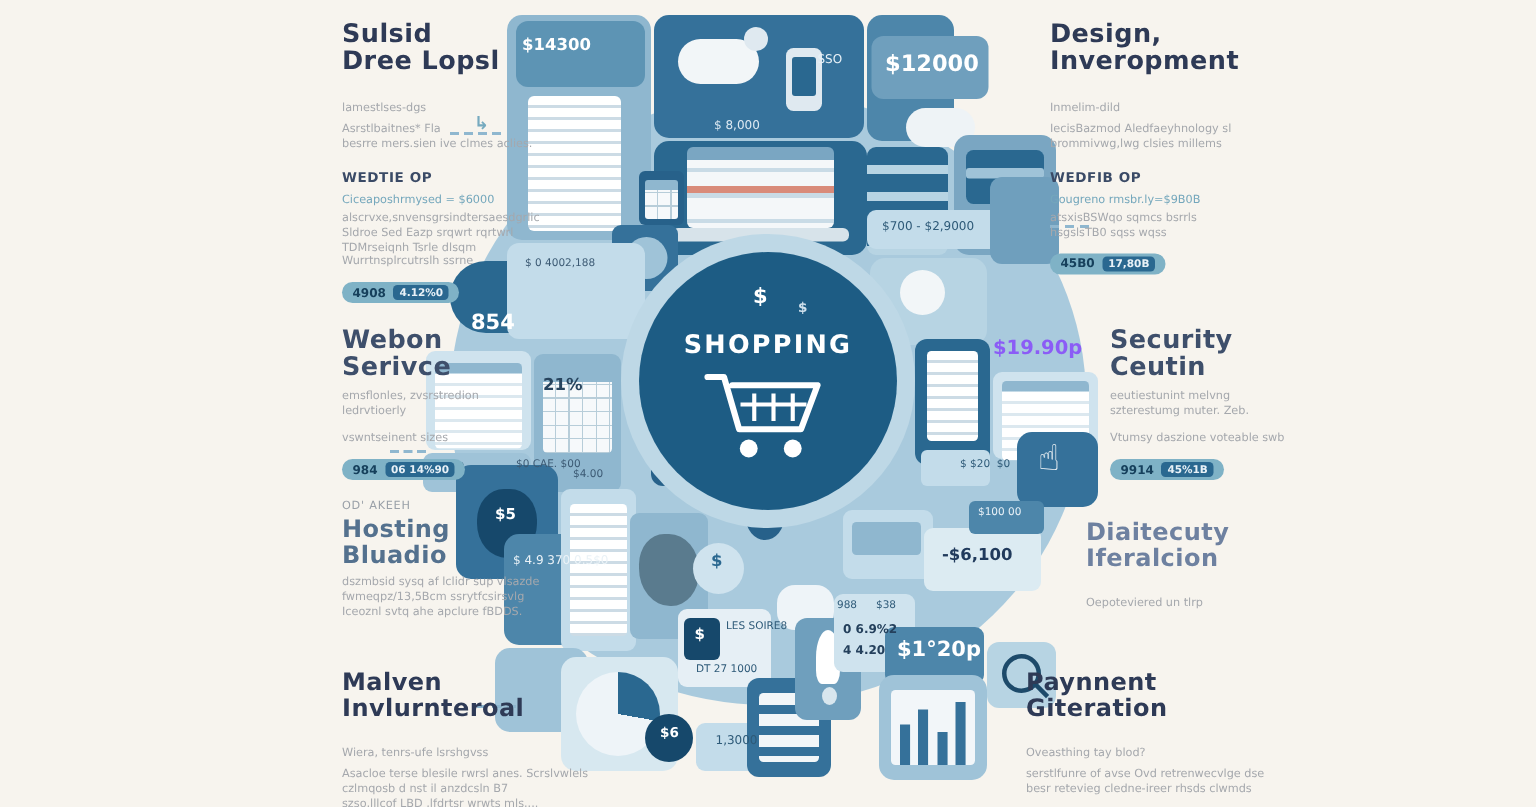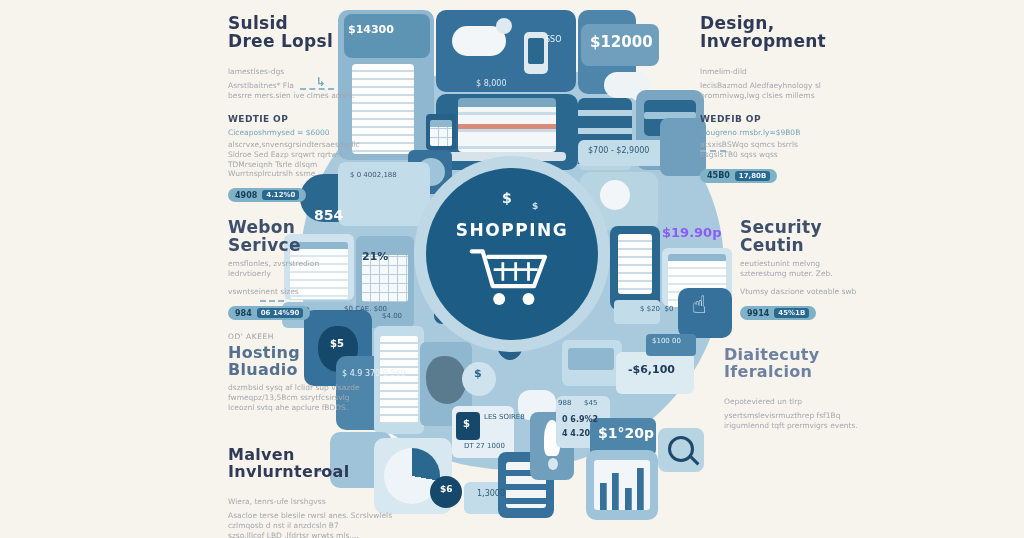--- a/index.html
+++ b/index.html
@@ -147,21 +147,21 @@
       <div class="flabel" style="left: 292px; top: 308px; font-size: 8px; color: rgb(46, 90, 120); font-weight: 400;">3.00</div>
       <div class="flabel" style="left: 344px; top: 306px; font-size: 7px; color: rgb(60, 90, 116); font-weight: 400;">$0 CAE. $00</div>
       <div class="flabel" style="left: 382px; top: 313px; font-size: 7px; color: rgb(60, 90, 116); font-weight: 400;">$4.00</div>
       <div class="flabel" style="left: 662px; top: 226px; font-size: 13px; color: #8b5cf6; font-weight: 800;">$19.90p</div>
       <div class="flabel" style="left: 616px; top: 306px; font-size: 7px; color: rgb(46, 90, 120); font-weight: 400; margin-left: 24px;">$ $20  $0</div>
       <div class="flabel" style="left: 330px; top: 338px; font-size: 10px; color: rgb(255, 255, 255); font-weight: 700;">$5</div>
       <div class="flabel" style="left: 342px; top: 370px; font-size: 8px; color: rgb(234, 242, 247); font-weight: 400;">$ 4.9 370 0.5$0</div>
       <div class="flabel" style="left: 484px; top: 414px; font-size: 7px; color: rgb(46, 90, 120); font-weight: 400;">LES SOIRE8</div>
       <div class="flabel" style="left: 464px; top: 443px; font-size: 7px; color: rgb(46, 90, 120); font-weight: 400;">DT 27 1000</div>
       <div class="flabel" style="left: 558px; top: 400px; font-size: 7px; color: rgb(46, 90, 120); font-weight: 400;">988</div>
-      <div class="flabel" style="left: 584px; top: 400px; font-size: 7px; color: rgb(46, 90, 120); font-weight: 400;">$45</div>
+      <div class="flabel" style="left: 584px; top: 400px; font-size: 7px; color: rgb(46, 90, 120); font-weight: 400;">$38</div>
       <div class="flabel" style="left: 562px; top: 416px; font-size: 8px; color: rgb(36, 64, 92); font-weight: 600;">0 6.9%2</div>
       <div class="flabel" style="left: 562px; top: 430px; font-size: 8px; color: rgb(36, 64, 92); font-weight: 600;">4 4.20</div>
       <div class="flabel" style="left: 598px; top: 426px; font-size: 14px; color: rgb(255, 255, 255); font-weight: 700;">$1°20p</div>
       <div class="flabel" style="left: 628px; top: 364px; font-size: 11px; color: rgb(32, 58, 92); font-weight: 800;">-$6,100</div>
       <div class="flabel" style="left: 652px; top: 338px; font-size: 7px; color: rgb(232, 241, 247); font-weight: 400;">$100 00</div>
       <div class="flabel" style="left: 477px; top: 490px; font-size: 8px; color: rgb(46, 90, 120); font-weight: 400;">1,3000</div>
       <div class="flabel" style="left: 440px; top: 485px; font-size: 9px; color: rgb(255, 255, 255); font-weight: 700;">$6</div>
       <div class="flabel" style="left: 474px; top: 368px; font-size: 11px; color: rgb(42, 104, 144); font-weight: 700;">$</div>
       <div class="flabel" style="left: 463px; top: 418px; font-size: 10px; color: rgb(255, 255, 255); font-weight: 700;">$</div>
       <div class="flabel" style="left: 504px; top: 336px; font-size: 9px; color: rgb(255, 255, 255); font-weight: 700;">$</div>
@@ -246,28 +246,33 @@
 Bluadio</div>
     <div class="tb-body">dszmbsid sysq af lclidr sup vlsazde
 fwmeqpz/13,5Bcm ssrytfcsirsvlg
 Iceoznl svtq ahe apclure fBDDS.</div>
   </div>
 
   <div class="tblock" style="left:724px;top:346px;width:195px">
     <div class="tb-title" style="color: rgb(110, 129, 160); font-size: 16px;">Diaitecuty
 Iferalcion</div>
     <div class="tb-sub">Oepoteviered un tlrp</div>
-    <div class="tb-body">ysertsmslevisrmuzthrep fsf1Bq
-irigumlennd tqft prermvigrs events.</div>
   </div>
 
   <div class="tblock" style="left:228px;top:446px;width:200px">
     <div class="tb-title" style="color: rgb(46, 58, 86); font-size: 16px;">Malven
 Invlurnteroal</div>
     <div class="tb-sub">Wiera, tenrs-ufe lsrshgvss</div>
     <div class="tb-body">Asacloe terse blesile rwrsl anes. Scrslvwlels
 czlmqosb d nst il anzdcsln B7
 szso,lllcof LBD ,lfdrtsr wrwts mls....</div>
 
   </div>
 
+  <div class="tblock" style="left:684px;top:446px;width:215px">
+    <div class="tb-title" style="color: rgb(46, 58, 86); font-size: 16px;">Paynnent
+Giteration</div>
+    <div class="tb-sub">Oveasthing tay blod?</div>
+    <div class="tb-body">serstlfunre of avse Ovd retrenwecvlge dse
+besr retevieg cledne-ireer rhsds clwmds</div>
+  </div>
 
 </div>
 
 </body></html>

